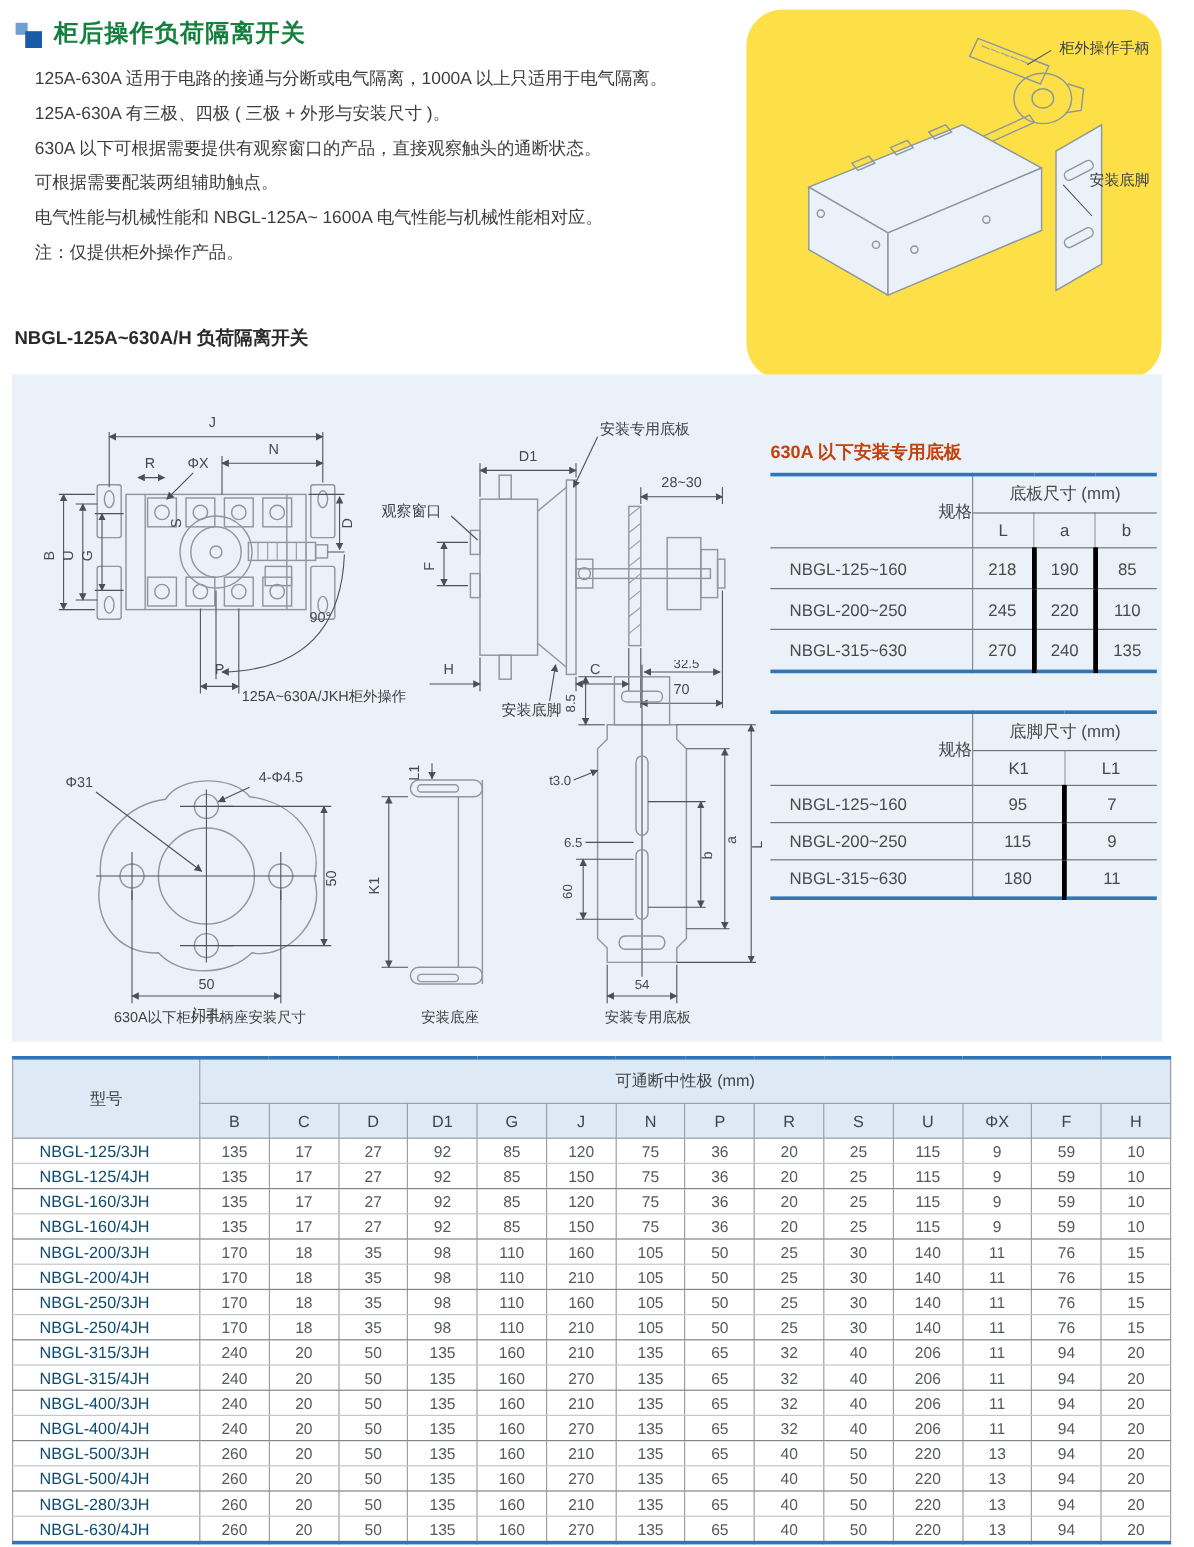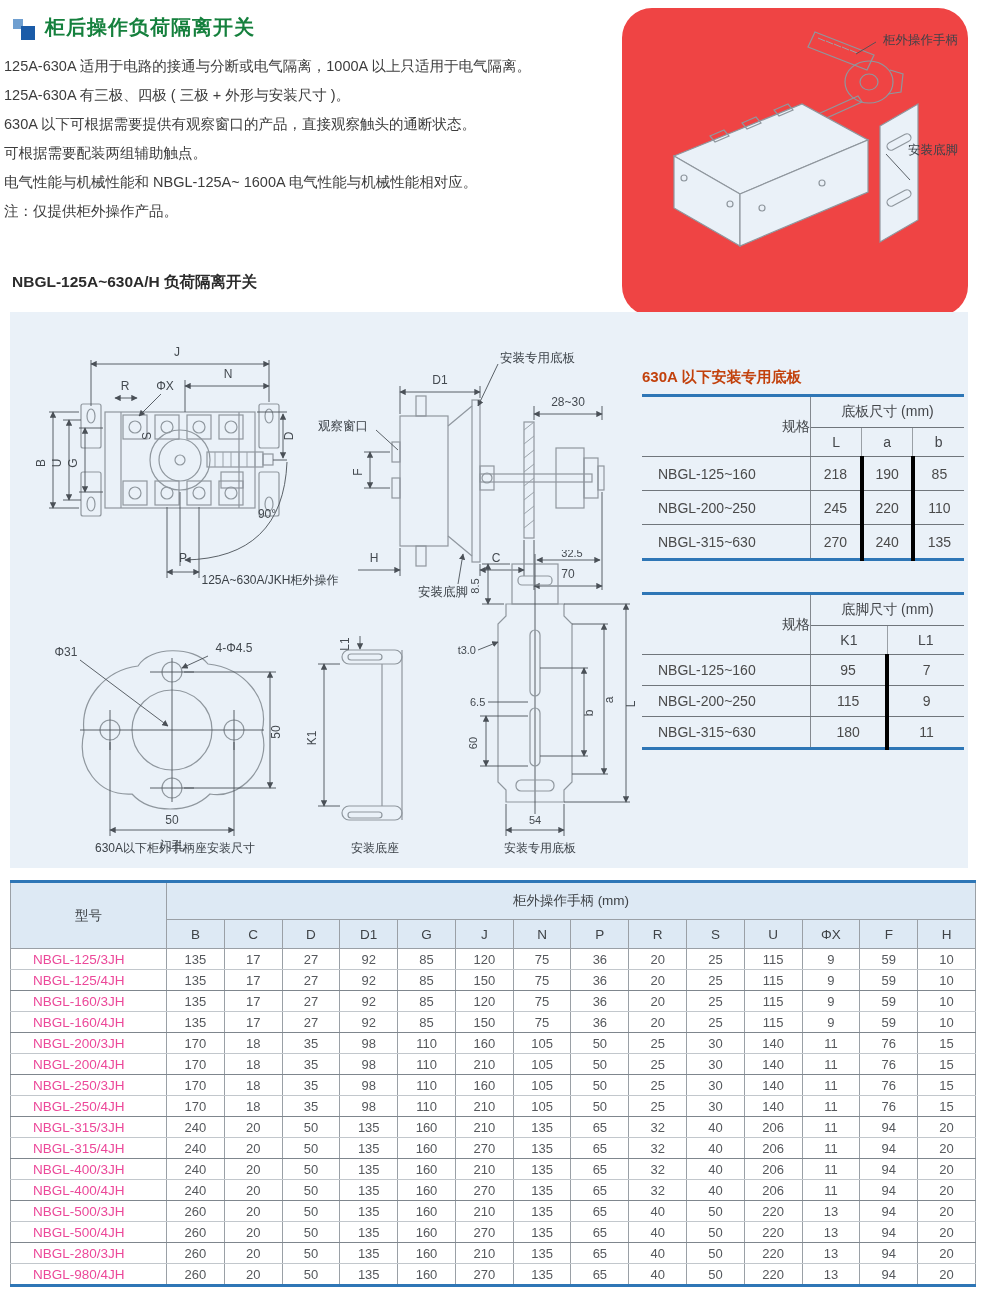--- a/index.html
+++ b/index.html
@@ -8,23 +8,23 @@
     font-family:"Liberation Sans","DejaVu Sans",sans-serif;color:#3a3a3a;overflow:hidden;
   }
   .abs{position:absolute;}
   
   .title-row{left:12px;top:14px;display:flex;align-items:center;gap:9px;}
   .title-icon{width:24px;height:24px;position:relative;flex:0 0 auto;}
   .title-icon .sq1{position:absolute;left:1px;top:3px;width:10px;height:10px;background:#6f9fd0;}
   .title-icon .sq2{position:absolute;left:9px;top:10px;width:14px;height:14px;background:#1a5ba8;}
   .page-title{font-size:20px;font-weight:bold;color:#15803d;letter-spacing:1px;}
   
-  .intro{left:4px;top:52px;width:600px;font-size:14.5px;line-height:29px;color:#3d3d3d;}
+  .intro{left:29px;top:52px;width:600px;font-size:14.5px;line-height:29px;color:#3d3d3d;}
   
-  .product-panel{left:622px;top:8px;width:346px;height:308px;background:#ef4444;border-radius:30px;}
+  .product-panel{left:622px;top:8px;width:346px;height:308px;background:#fde047;border-radius:30px;}
   .section-title{left:12px;top:272px;font-size:15.5px;font-weight:600;color:#2b2b2b;}
   .main-panel{left:10px;top:312px;width:958px;height:556px;background:#eaf1f8;}
   .caption{position:absolute;font-size:12px;color:#3c4248;text-align:center;}
   
   svg{display:block;}
   svg text{font-family:"Liberation Sans","DejaVu Sans",sans-serif;font-size:12px;fill:#444a50;}
   svg text.cn{font-size:12.5px;fill:#3c4248;}
   .part{stroke:#8f979e;stroke-width:1.2;fill:none;}
   .partf{stroke:#8f979e;stroke-width:1.2;fill:#eaf1f8;}
   .dim,.ext{stroke:#4a5057;stroke-width:0.9;fill:none;}
@@ -48,21 +48,21 @@
   .big-wrap{left:10px;top:880px;width:966px;}
   table.big{border-collapse:collapse;width:966px;table-layout:fixed;font-size:13px;color:#55585c;
     border-top:3px solid #2e76b6;border-bottom:3px solid #2e76b6;}
   table.big th{background:#dde9f4;font-weight:normal;color:#3f4347;font-size:13.5px;}
   table.big th,table.big td{border:1px solid #9aa0a6;text-align:center;padding:0;}
   table.big col.c-model{width:156px;}
   table.big thead tr.grp th{height:36px;}
   table.big thead tr.sub th{height:28px;}
   table.big tbody td{height:20px;border-top:1px solid #c2c7cc;border-bottom:1px solid #c2c7cc;}
   table.big tbody tr:nth-child(even) td{border-bottom:1.6px solid #7f868d;}
-  table.big tbody td.rowlabel{text-align:left;padding-left:22px;color:#ec4899;font-size:13.5px;margin-top:12px;}
+  table.big tbody td.rowlabel{text-align:left;padding-left:22px;color:#0c4a6e;font-size:13.5px;margin-top:12px;}
 </style>
 </head>
 <body>
 
 <div class="abs title-row">
   <span class="title-icon">
       <span class="sq1"></span>
       <span class="sq2"></span>
     </span>
   <span class="page-title">柜后操作负荷隔离开关</span>
@@ -435,21 +435,21 @@
 </div>
 
 <div class="abs big-wrap">
   <table class="big">
     <colgroup>
         <col class="c-model">
       </colgroup>
     <thead>
       <tr class="grp">
         <th rowspan="2">型号</th>
-        <th colspan="14">柜外操作手柄 (mm)</th>
+        <th colspan="14">可通断中性极 (mm)</th>
       </tr>
       <tr class="sub">
           <th>B</th>
           <th>C</th>
           <th>D</th>
           <th>D1</th>
           <th>G</th>
           <th>J</th>
           <th>N</th>
           <th>P</th>
@@ -711,21 +711,21 @@
           <td>135</td>
           <td>65</td>
           <td>40</td>
           <td>50</td>
           <td>220</td>
           <td>13</td>
           <td>94</td>
           <td>20</td>
         </tr>
         <tr>
-          <td class="rowlabel">NBGL-980/4JH</td>
+          <td class="rowlabel">NBGL-630/4JH</td>
           <td>260</td>
           <td>20</td>
           <td>50</td>
           <td>135</td>
           <td>160</td>
           <td>270</td>
           <td>135</td>
           <td>65</td>
           <td>40</td>
           <td>50</td>

